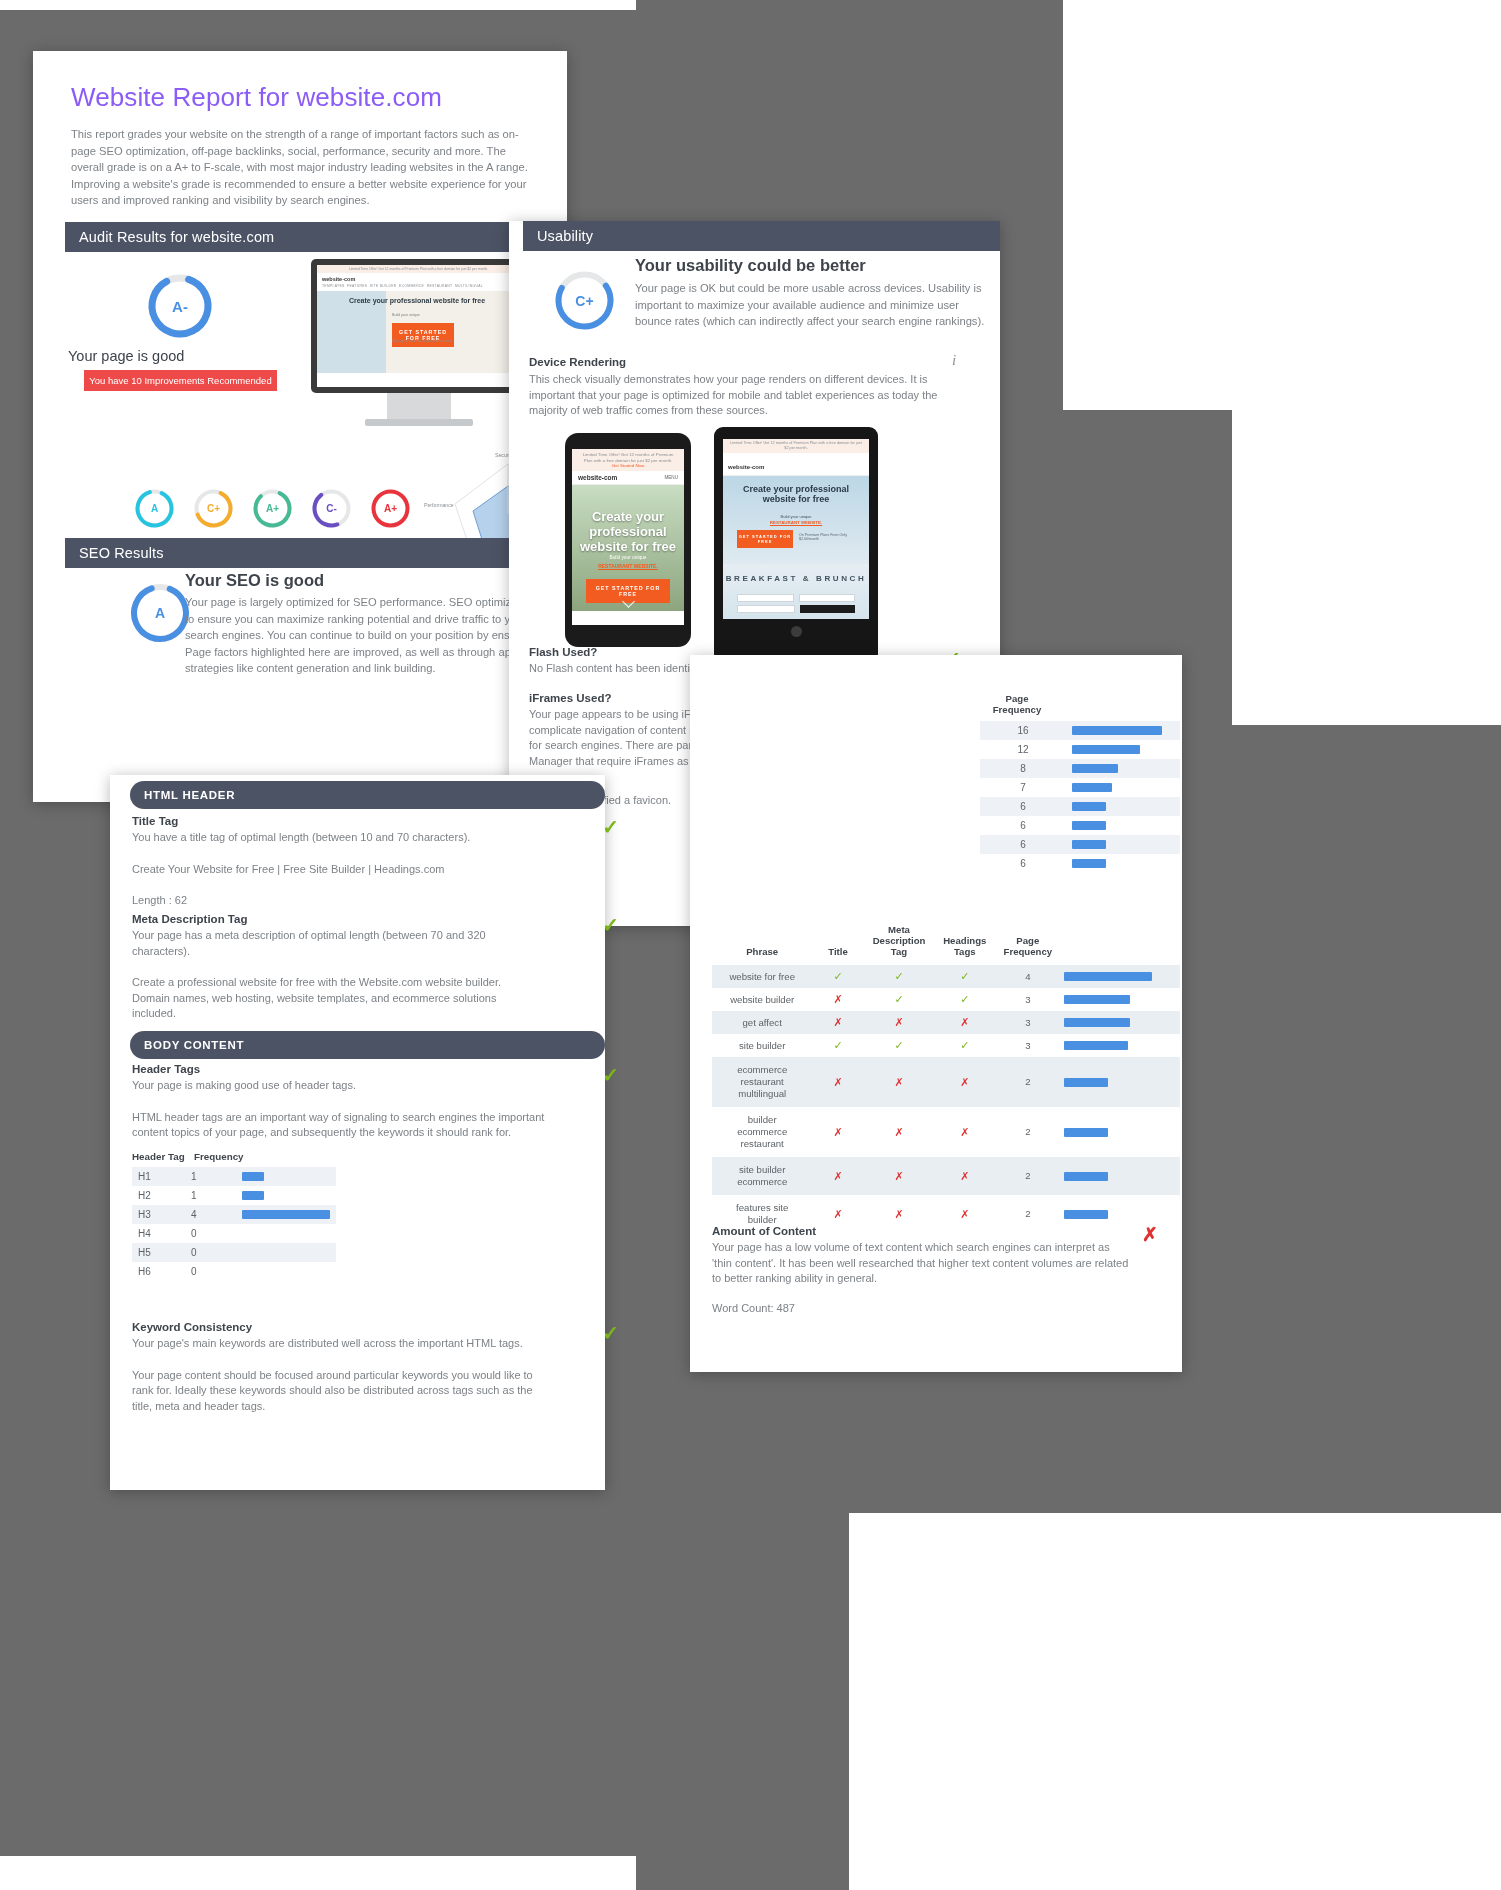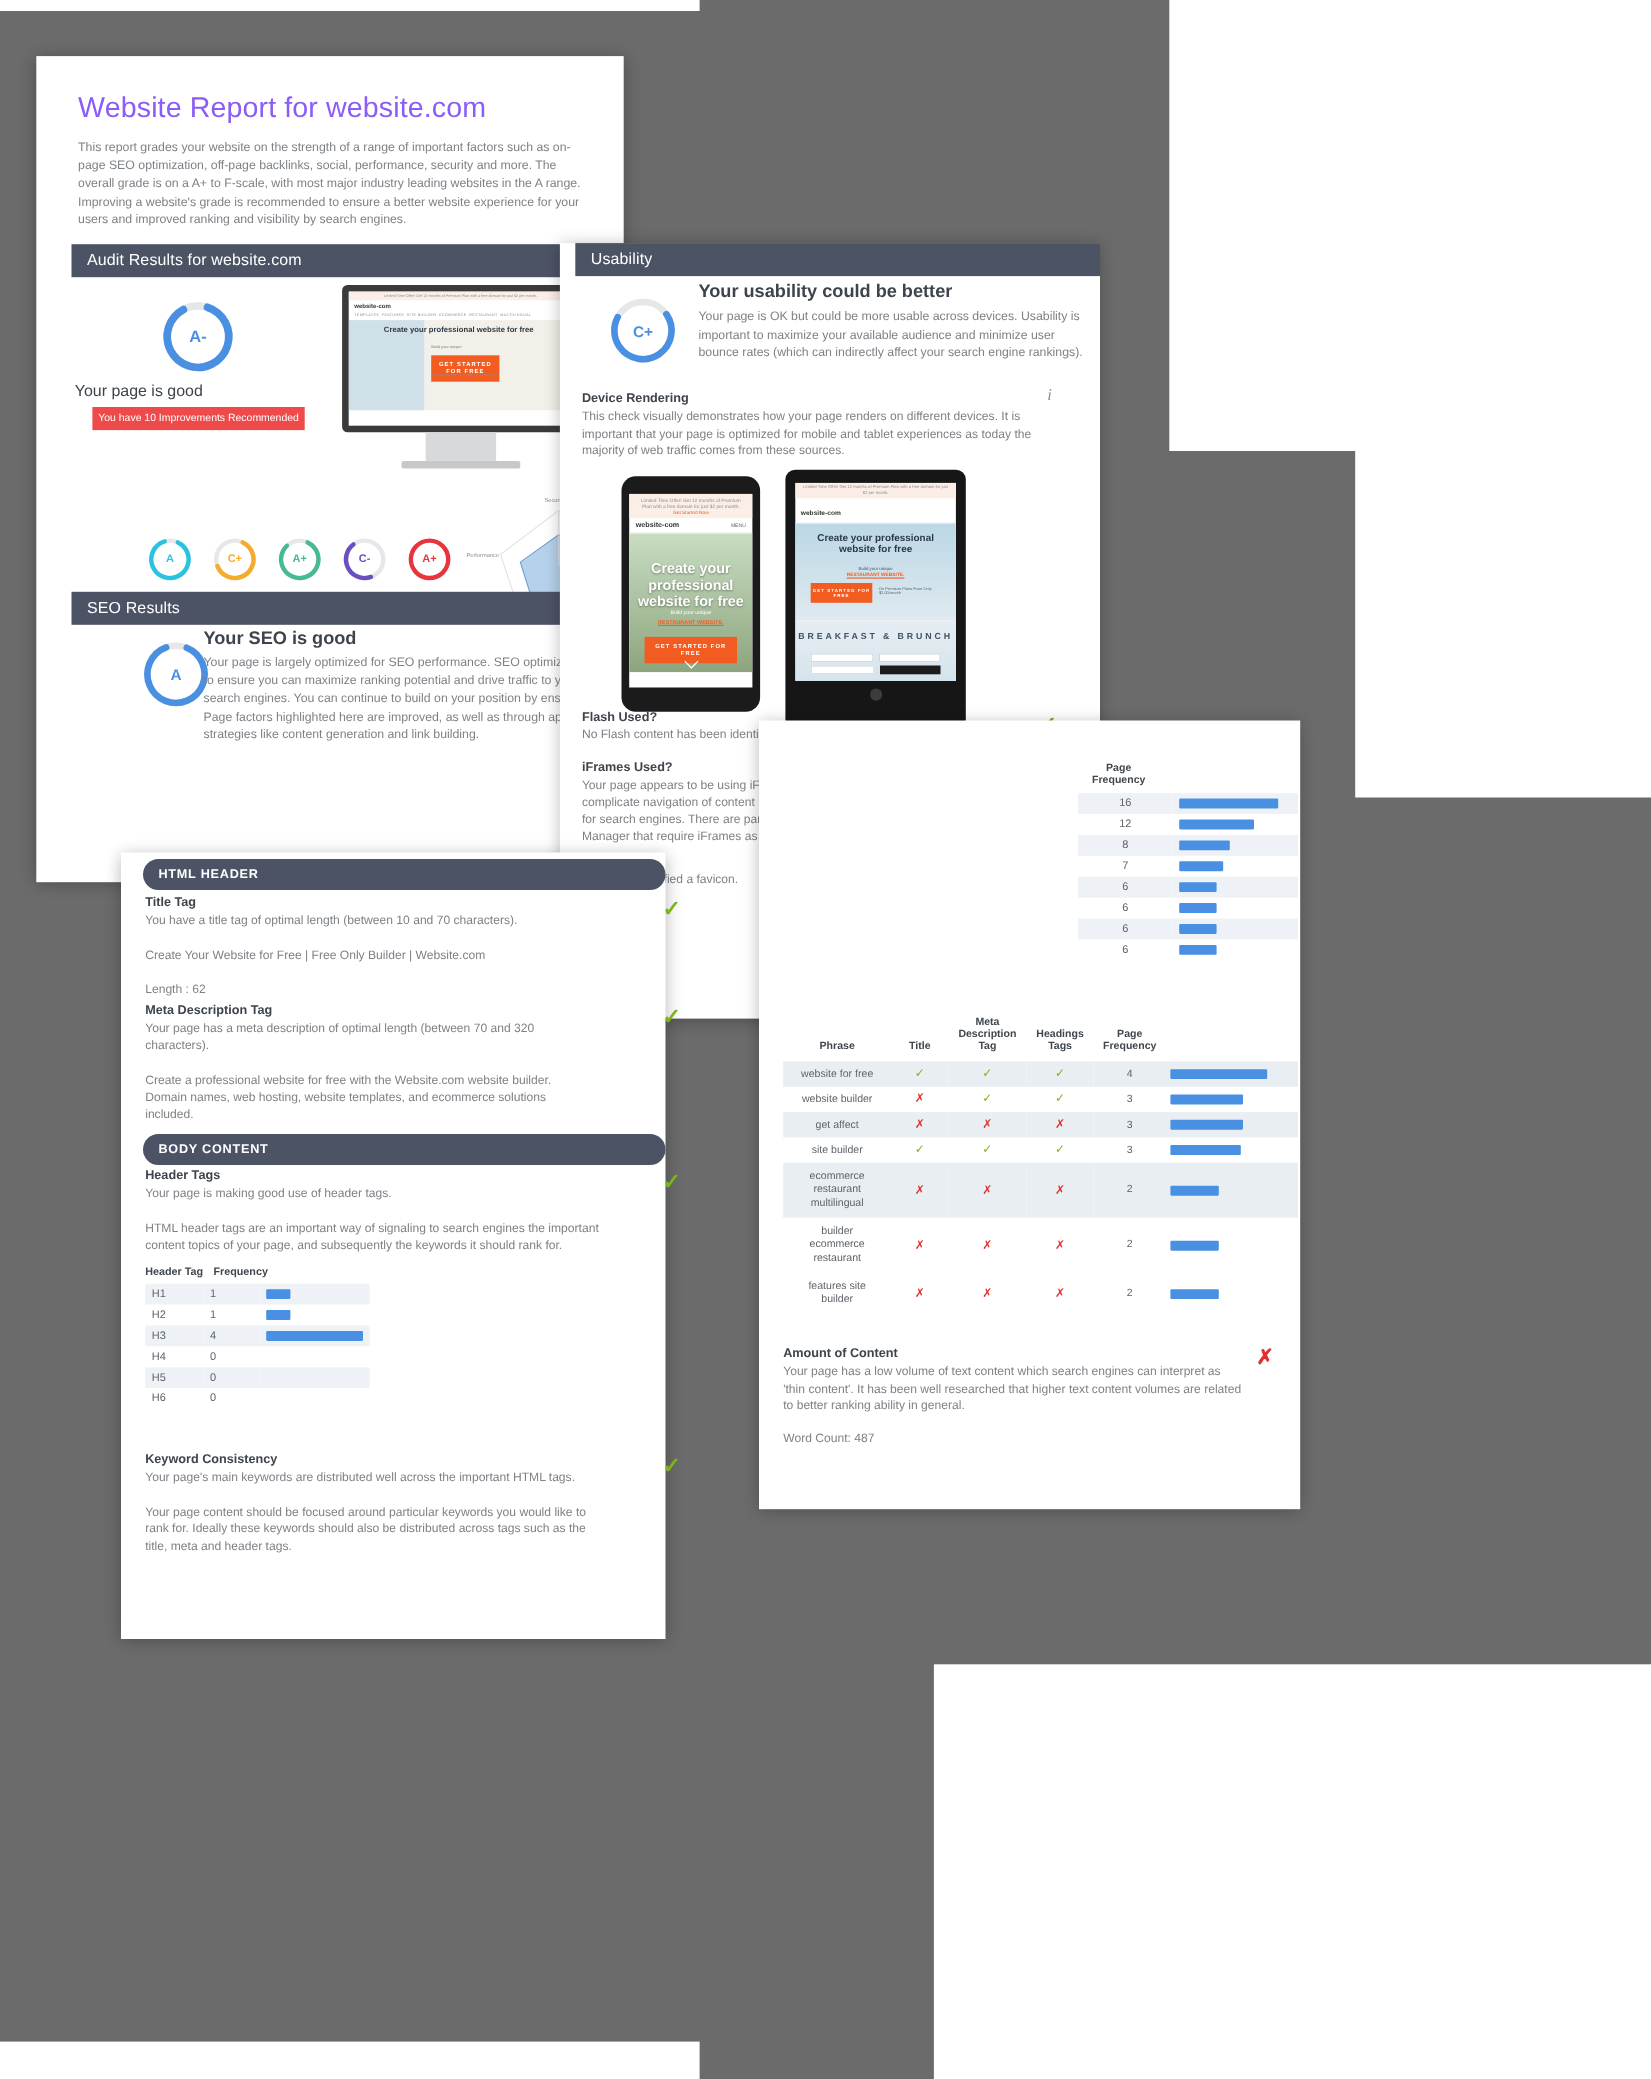--- a/index.html
+++ b/index.html
@@ -415,20 +415,30 @@
         <tr>
           <td class="ph" style="padding:7px 14px;">builder ecommerce restaurant</td>
           <td><span class="mk-no">✗</span></td>
           <td><span class="mk-no">✗</span></td>
           <td><span class="mk-no">✗</span></td>
           <td>2</td>
           <td>
               <span class="bar" style="width:44px;"></span>
             </td>
         </tr>
+        <tr class="alt">
+          <td class="ph" style="padding:7px 18px;">site builder ecommerce</td>
+          <td><span class="mk-no">✗</span></td>
+          <td><span class="mk-no">✗</span></td>
+          <td><span class="mk-no">✗</span></td>
+          <td>2</td>
+          <td>
+              <span class="bar" style="width:44px;"></span>
+            </td>
+        </tr>
         <tr>
           <td class="ph" style="padding:7px 18px;">features site builder</td>
           <td><span class="mk-no">✗</span></td>
           <td><span class="mk-no">✗</span></td>
           <td><span class="mk-no">✗</span></td>
           <td>2</td>
           <td>
               <span class="bar" style="width:44px;"></span>
             </td>
         </tr>
@@ -444,21 +454,21 @@
   </div>
 </div>
 
 <div class="sheet" style="left:110px;top:775px;width:495px;height:715px;">
 
   <div class="sectionbar small" style="position:absolute;left:20px;top:6px;width:475px;box-sizing:border-box;">HTML HEADER</div>
 
   <div style="position:absolute;left:22px;top:40px;width:460px;">
     <div class="chk-title">Title Tag</div>
     <div class="chk-body" style="margin-top:3px;width:400px;">You have a title tag of optimal length (between 10 and 70 characters).</div>
-    <div class="chk-body" style="margin-top:16px;width:420px;">Create Your Website for Free | Free Only Builder | Website.com</div>
+    <div class="chk-body" style="margin-top:16px;width:420px;">Create Your Website for Free | Free Site Builder | Headings.com</div>
     <div class="chk-body" style="margin-top:16px;">Length : 62</div>
     <div class="tick" style="position:absolute;right:-27px;top:2px;">✓</div>
   </div>
 
   <div style="position:absolute;left:22px;top:138px;width:460px;">
     <div class="chk-title">Meta Description Tag</div>
     <div class="chk-body" style="margin-top:3px;width:410px;">Your page has a meta description of optimal length (between 70 and 320 characters).</div>
     <div class="chk-body" style="margin-top:16px;width:408px;">Create a professional website for free with the Website.com website builder. Domain names, web hosting, website templates, and ecommerce solutions included.</div>
     <div class="chk-body" style="margin-top:14px;">Length : 156</div>
     <div class="tick" style="position:absolute;right:-27px;top:2px;">✓</div>

